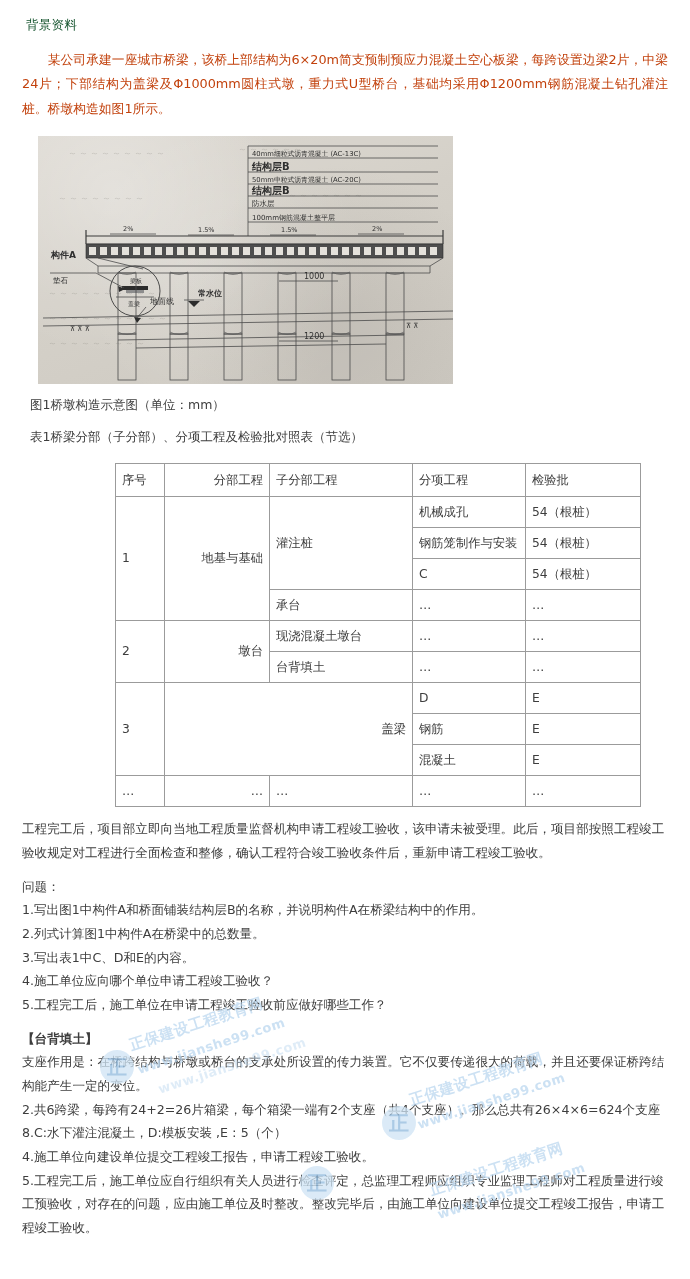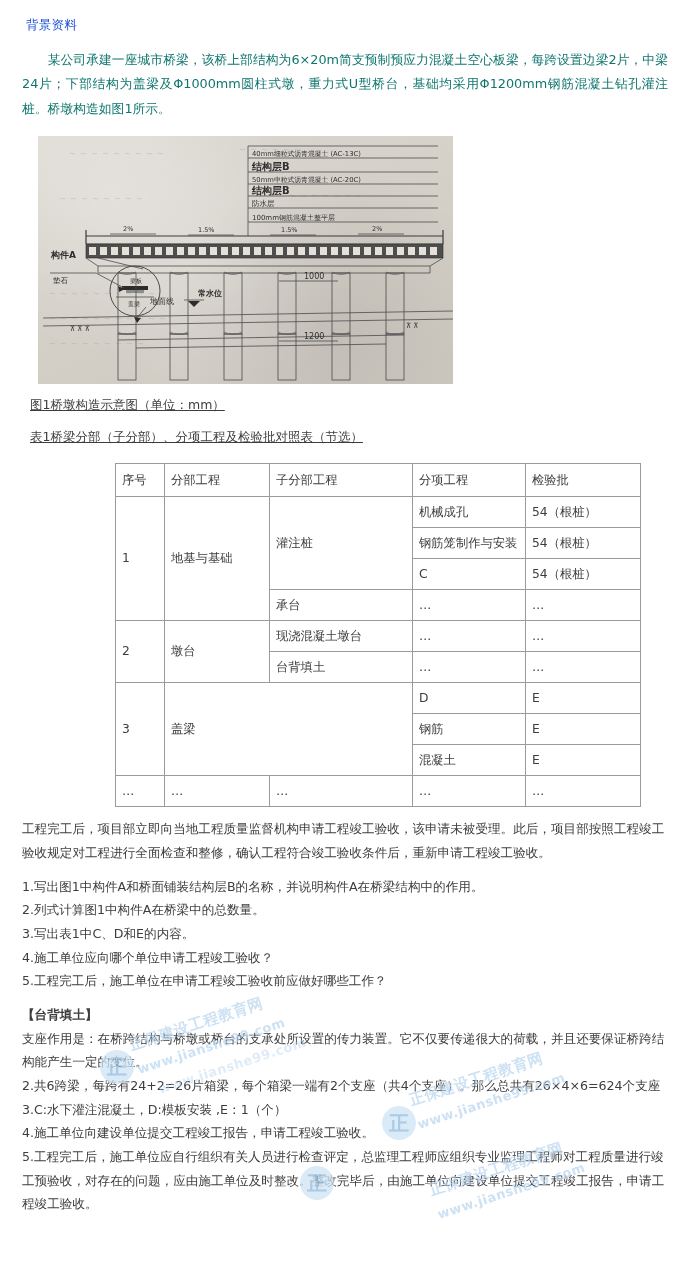--- a/index.html
+++ b/index.html
@@ -19,37 +19,36 @@
   }
   .page {
     position: relative;
     width: 690px;
     height: 1279px;
     box-sizing: border-box;
     padding: 0;
   }
   .section-title {
     font-size: 12.5px;
-    color: #1d4ed8;
+    color: #14532d;
     margin: 14px 0 0 26px;
     letter-spacing: .3px;
   }
   .para {
     margin: 12px 22px 0 22px;
     text-align: justify;
     font-size: 12.8px;
     line-height: 1.95;
-    color: #0f766e;
+    color: #c2410c;
   }
   .para.indent { text-indent: 2em; }
   .caption {
     margin: 10px 0 0 30px;
     font-size: 12.5px;
     color: #3d3d3d;
-    text-decoration: underline;
   }
 
   
   .figure-wrap {
     position: relative;
     margin: 14px 0 0 38px;
     width: 415px;
     height: 248px;
     background: #d7d3cc;
     overflow: hidden;
@@ -83,21 +82,21 @@
   }
   table.spec td {
     border: 1px solid #9b9b9b;
     padding: 5px 6px 5px 6px;
     vertical-align: middle;
     line-height: 1.55;
     height: 20px;
   }
   table.spec td.hdr { padding-top: 6px; padding-bottom: 6px; }
   .c0 { width: 36px; }
-  .c1 { width: 92px; }
+  .c1 { width: 92px; text-align: right; }
   .c2 { width: 130px; margin-left: 15px; }
   .c3 { width: 100px; margin-left: 17px; }
   .c4 { width: 102px; }
 
   
   .block {
     margin: 10px 22px 0 22px;
     font-size: 12.6px;
     line-height: 1.95;
     color: #3d3d3d;
@@ -400,32 +399,33 @@
         </tr>
       </tbody>
     </table>
   </div>
 
   <div class="block tight">
     <p>工程完工后，项目部立即向当地工程质量监督机构申请工程竣工验收，该申请未被受理。此后，项目部按照工程竣工验收规定对工程进行全面检查和整修，确认工程符合竣工验收条件后，重新申请工程竣工验收。</p>
   </div>
 
   <div class="block tight">
+    <p>问题：</p>
     <p>1.写出图1中构件A和桥面铺装结构层B的名称，并说明构件A在桥梁结构中的作用。</p>
     <p>2.列式计算图1中构件A在桥梁中的总数量。</p>
     <p>3.写出表1中C、D和E的内容。</p>
     <p>4.施工单位应向哪个单位申请工程竣工验收？</p>
     <p>5.工程完工后，施工单位在申请工程竣工验收前应做好哪些工作？</p>
   </div>
 
   <div class="block tight">
     <p class="bold">【台背填土】</p>
     <p>支座作用是：在桥跨结构与桥墩或桥台的支承处所设置的传力装置。它不仅要传递很大的荷载，并且还要保证桥跨结构能产生一定的变位。</p>
     <p>2.共6跨梁，每跨有24+2=26片箱梁，每个箱梁一端有2个支座（共4个支座）。那么总共有26×4×6=624个支座</p>
-    <p>3.C:水下灌注混凝土，D:模板安装 ,E：1（个）</p>
+    <p>8.C:水下灌注混凝土，D:模板安装 ,E：5（个）</p>
     <p>4.施工单位向建设单位提交工程竣工报告，申请工程竣工验收。</p>
     <p>5.工程完工后，施工单位应自行组织有关人员进行检查评定，总监理工程师应组织专业监理工程师对工程质量进行竣工预验收，对存在的问题，应由施工单位及时整改。整改完毕后，由施工单位向建设单位提交工程竣工报告，申请工程竣工验收。</p>
   </div>
 
   <div class="wm" style="left:130px; top:995px; transform:rotate(-18deg);">
     <span class="l1">正保建设工程教育网</span>
     <span class="l2">www.jianshe99.com</span>
   </div>
   <div class="wm-logo" style="left:100px; top:1036px;">正</div>
 

